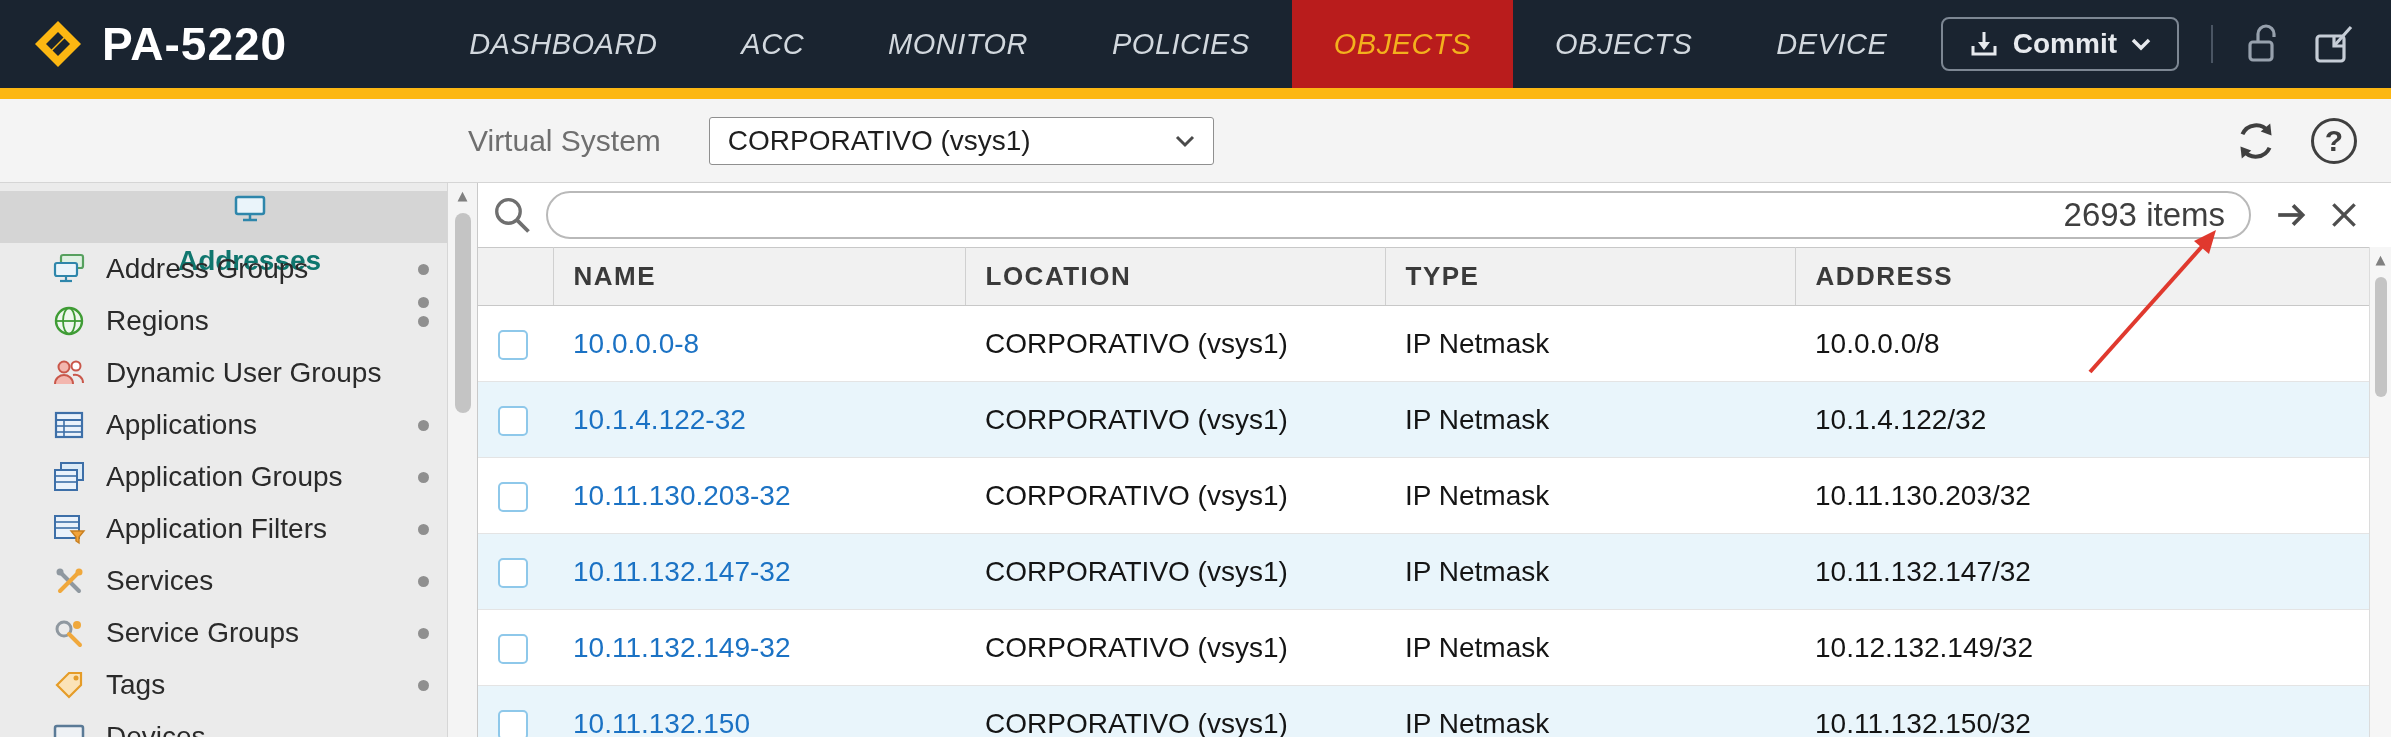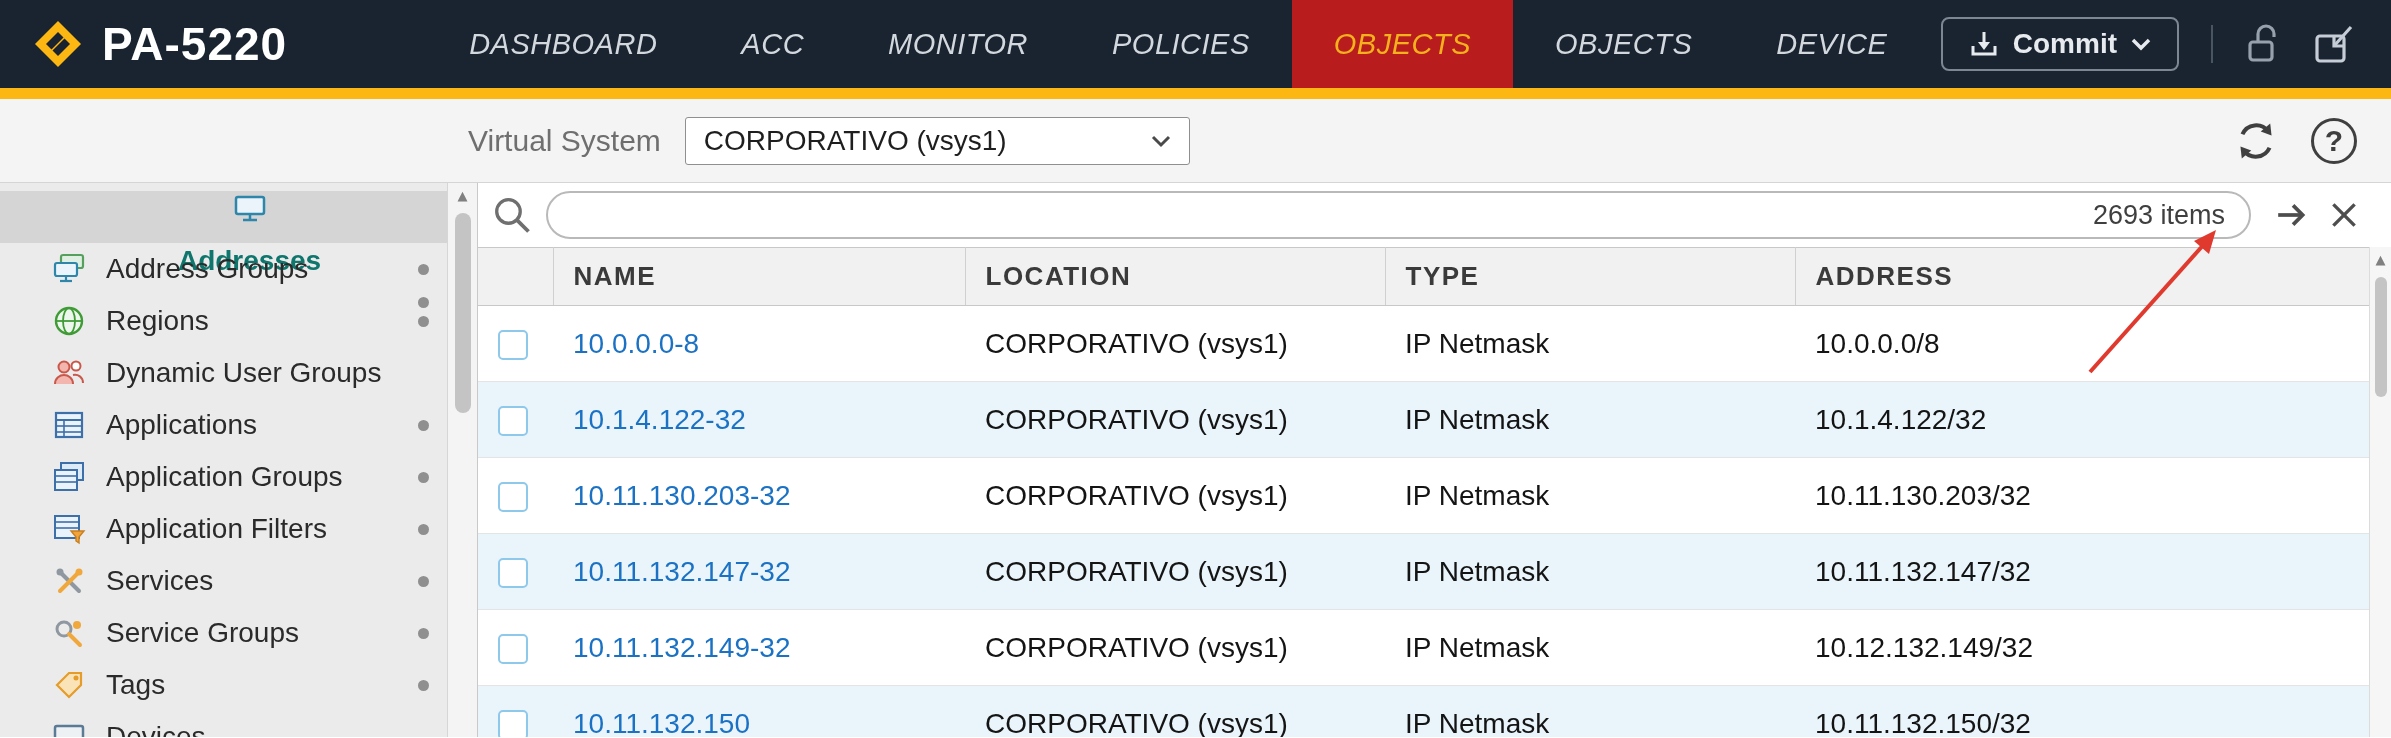--- a/index.html
+++ b/index.html
@@ -16,21 +16,21 @@
   .tab { display:flex; align-items:center; padding:0 42px; font-size:29px; color:#d2d8de; letter-spacing:.5px; cursor:pointer; white-space:nowrap;font-style:italic; }
   .tab.active { background:#b91c1c; color:#f3b11d; }
   .nav-right { margin-left:auto; display:flex; align-items:center; gap:26px; padding-right:34px; }
   .commit-btn { display:flex; align-items:center; gap:14px; height:54px; padding:0 26px; background:transparent;
     border:2px solid #7d8793; border-radius:8px; color:#e7eaee; font-size:28px; font-weight:bold;
     font-family:inherit; cursor:pointer; }
   .nav-sep { width:2px; height:38px; background:#4a5563; margin:0 6px; }
   .nav-ic { display:block; cursor:pointer; }
   .stripe { height:11px; background:#fcb712; }
   
-  .toolbar { height:84px; background:#f4f4f4; border-bottom:1px solid #d5d5d5; display:flex; align-items:center; }
+  .toolbar { height:84px; background:#f4f4f4; border-bottom:1px solid #d5d5d5; display:flex; align-items:center;gap:24px; }
   .vsys-label { margin-left:468px; font-size:30px; color:#6f6f6f; }
   .vsys-select { margin-left:24px; width:505px; height:48px; background:#fff; border:1px solid #8f8f8f; border-radius:3px;
     display:flex; align-items:center; padding:0 18px; font-size:28px; color:#1e1e1e; cursor:pointer; }
   .vsys-select .sel-chev { margin-left:auto; }
   .toolbar-right { margin-left:auto; display:flex; align-items:center; gap:32px; padding-right:34px; }
   .help-circle { width:46px; height:46px; border:3px solid #3f3f3f; border-radius:50%; display:flex; align-items:center;
     justify-content:center; font-size:30px; font-weight:bold; color:#3f3f3f; cursor:pointer; }
   
   .content { display:flex; height:554px; position:relative; }
   .sidebar { width:447px; background:#ebebeb; padding-top:8px; flex:0 0 auto; overflow:hidden; }
@@ -41,21 +41,21 @@
   .side-scroll { width:30px; flex:0 0 auto; background:#f4f4f4; border-left:1px solid #d6d6d6;
     display:flex; flex-direction:column; align-items:center; padding-top:4px; }
   .scroll-arrow { font-size:13px; color:#808080; line-height:18px; cursor:pointer; font-family:"DejaVu Sans", sans-serif; }
   .scroll-thumb { width:16px; background:#c4c4c4; border-radius:8px; margin-top:8px; cursor:grab; }
   .side-scroll .scroll-thumb { height:200px; }
   
   .main { flex:1 1 auto; background:#fff; border-left:1px solid #c9c9c9; position:relative; padding-right:22px; overflow:hidden; }
   .search-row { height:64px; display:flex; align-items:center; padding-left:14px; }
   .search-pill { flex:1; height:48px; border:2px solid #b9b9b9; border-radius:26px; margin:0 14px; display:flex; align-items:center; padding:0 24px; background:#fff; }
   .search-pill input { flex:1; border:none; outline:none; background:transparent; font-size:28px; font-family:inherit; color:#1c1c1c; }
-  .items-count { font-size:27px; color:#3f3f3f; white-space:nowrap; margin-left:12px; }
+  .items-count { font-size:33px; color:#3f3f3f; white-space:nowrap; margin-left:12px; }
   .pill-btn { display:block; margin:0 8px; cursor:pointer; flex:0 0 auto; }
   table { width:100%; border-collapse:collapse; table-layout:fixed; }
   thead th { height:58px; background:#f1f1f1; border-top:1px solid #c8c8c8; border-bottom:1px solid #c8c8c8;
     border-right:1px solid #d0d0d0; text-align:left; padding-left:20px; font-size:26px; letter-spacing:1.5px;
     color:#3a3a3a; font-weight:bold; cursor:pointer; }
   thead th:last-child { border-right:none; }
   tbody td { height:76px; padding-left:20px; font-size:28px; color:#141414; border-bottom:1px solid #e4e4e4; white-space:nowrap; overflow:hidden; }
   tbody tr:nth-child(even) { background:#e9f5fb; }
   .cbcol { width:75px; }
   .cb { width:30px; height:30px; border:2px solid #8ec8ea; border-radius:5px; background:#fff; display:inline-block; vertical-align:middle; cursor:pointer; }

